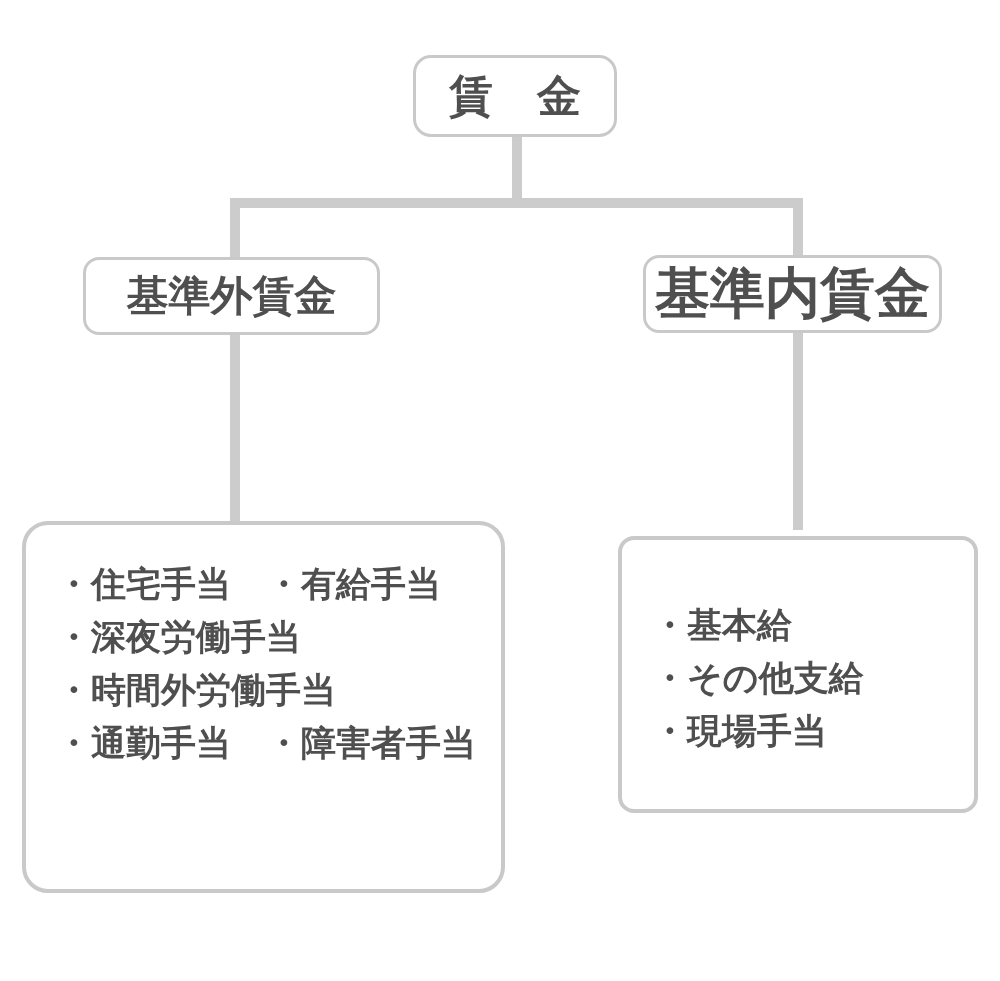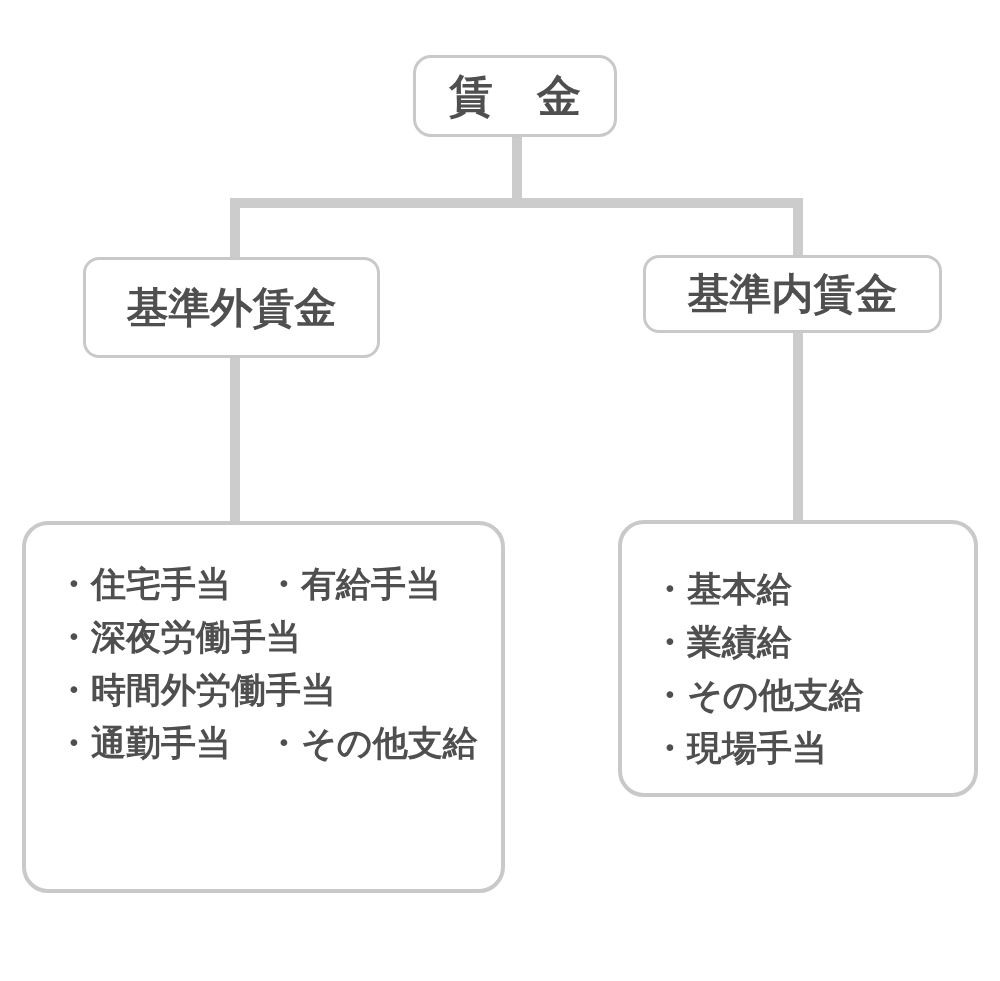--- a/index.html
+++ b/index.html
@@ -40,40 +40,41 @@
     align-items: center;
     justify-content: center;
     text-align: center;
   }
   .node-root {
     left: 413px; top: 55px; width: 204px; height: 82px;
     border-radius: 18px;
     font-size: 44px;
   }
   .node-mid-left {
-    left: 83px; top: 257px; width: 297px; height: 101px;
+    left: 83px; top: 257px; width: 297px; height: 78px;
     border-radius: 16px;
     font-size: 42px;
   }
   .node-mid-right {
     left: 643px; top: 255px; width: 299px; height: 78px;
     border-radius: 16px;
-    font-size: 42px;
+    font-size: 55px;
   }
   .node-list {
     border-width: 4px;
     border-radius: 26px;
   }
   .node-list-left {
     left: 22px; top: 521px; width: 483px; height: 372px;
     padding: 32px 6px 0 30px;
   }
   .node-list-right {
-    left: 618px; top: 520px; width: 360px; height: 277px;
-    padding: 38px 10px 0 30px;
+    left: 618px; top: 536px; width: 360px; height: 277px;
+    padding: 58px 10px 0 30px;
+    border-radius: 16px;
   }
   ul.item-list {
     list-style: none;
     margin: 0;
     padding: 0;
   }
   ul.item-list li {
     font-size: 35px;
     line-height: 53px;
     font-weight: bold;
@@ -101,26 +102,25 @@
 
   <div class="node node-title node-mid-right">
     <span>基準内賃金</span>
   </div>
 
   <div class="node node-list node-list-left">
     <ul class="item-list">
       <li>・住宅手当　・有給手当</li>
       <li>・深夜労働手当</li>
       <li>・時間外労働手当</li>
-      <li>・通勤手当　・その他支給</li>
+      <li>・通勤手当　・障害者手当</li>
     </ul>
   </div>
 
   <div class="node node-list node-list-right">
     <ul class="item-list">
       <li>・基本給</li>
-      <li>・業績給</li>
       <li>・その他支給</li>
       <li>・現場手当</li>
     </ul>
   </div>
 
 </div>
 
 </body></html>

